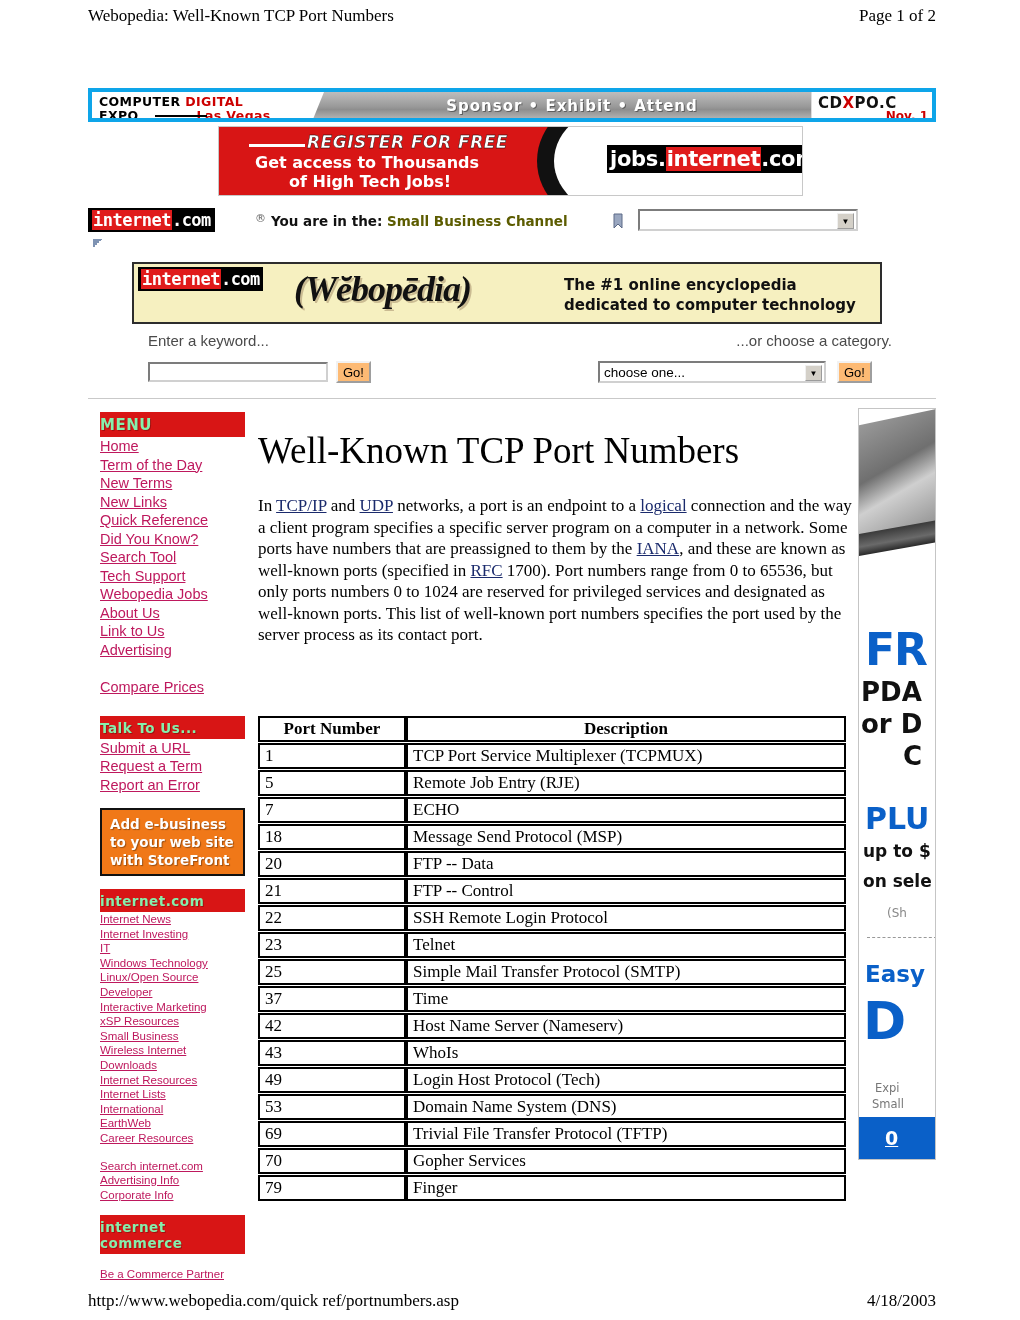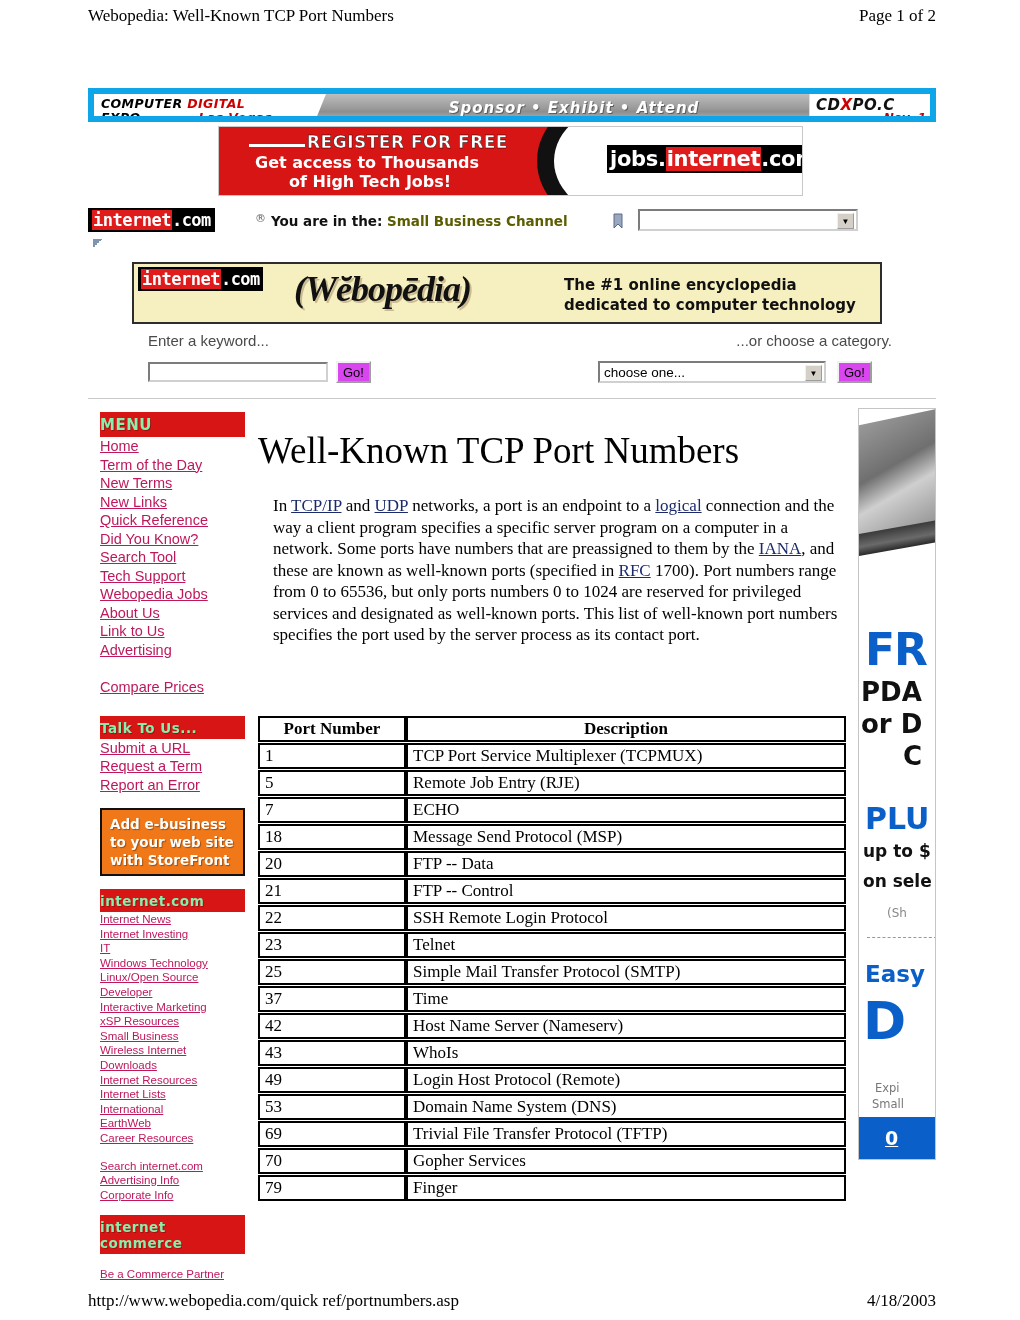--- a/index.html
+++ b/index.html
@@ -48,23 +48,22 @@
 
   
   .cdxpo-ad {
     position: absolute;
     left: 88px;
     top: 88px;
     width: 848px;
     height: 34px;
     overflow: hidden;
     background: #ffffff;
-    border: 6px solid #0ea5e9;
+    border: 4px solid #0ea5e9;
     box-sizing: border-box;
-    font-style: italic;
   }
   .cdxpo-left {
     position: absolute;
     left: 0; top: 0;
     width: 235px; height: 32px;
     background: #ffffff;
     font-family: "DejaVu Sans", sans-serif;
     font-weight: bold;
   }
   .cdxpo-l1 {
@@ -134,21 +133,21 @@
   .jobs-swoosh {
     position:absolute; left:318px; top:-32px; width:150px; height:132px;
     background:#111; border-radius:50%;
   }
   .jobs-swoosh2 {
     position:absolute; left:335px; top:-24px; width:150px; height:116px;
     background:#ffffff; border-radius:50%;
   }
   .jobs-reg {
     position:absolute; left:88px; top:5px;
-    font-family:"DejaVu Sans", sans-serif; font-weight:bold; 
+    font-family:"DejaVu Sans", sans-serif; font-weight:bold; font-style:italic;
     font-size:17px; color:#ffffff; letter-spacing:.5px;
     -webkit-text-stroke: 0.4px #000;
   }
   .jobs-regline {
     position:absolute; left:30px; top:17px; width:56px; height:3px; background:#ffffff;
   }
   .jobs-l2 {
     position:absolute; left:36px; top:26px;
     font-family:"DejaVu Sans", sans-serif; font-weight:bold; font-size:16px; color:#ffffff;
   }
@@ -247,21 +246,21 @@
   .lbl-category {
     position:absolute; right:0; top:2px;
     font-family:"Liberation Sans", sans-serif; font-size:15px; color:#4a4a4a;
   }
   .kw-input {
     position:absolute; left:16px; top:32px; width:180px; height:20px;
     border:2px inset #d0d0d0; background:#fff; box-sizing:border-box;
   }
   .btn-go {
     position:absolute; height:22px; min-width:30px;
-    background:#d946ef; border:2px outset #f2f2f2; box-sizing:border-box;
+    background:#fdba74; border:2px outset #f2f2f2; box-sizing:border-box;
     font-family:"Liberation Sans", sans-serif; font-size:13px; color:#000;
     display:flex; align-items:center; justify-content:center; padding:0 5px;
   }
   #go1 { left:204px; top:31px; }
   .cat-select {
     position:absolute; left:466px; top:31px; width:228px; height:22px;
     border:2px inset #d0d0d0; background:#fff; box-sizing:border-box;
     font-family:"Liberation Sans", sans-serif; font-size:13.5px; color:#000;
     display:flex; align-items:center; padding-left:4px;
   }
@@ -303,21 +302,21 @@
   
   .main { position:absolute; left:258px; top:425px; width:595px; }
   .article-title {
     font-family:"Liberation Serif", serif;
     font-size:37px; line-height:52px; text-align:left; color:#000;
     margin:0 0 18px 0; font-weight:normal;
   }
   .article-body {
     font-family:"Liberation Serif", serif;
     font-size:17px; line-height:21.5px; color:#000; text-align:left;
-    margin:15px;
+    margin:0;
   }
   .article-body a { color:#1a2a6c; text-decoration:underline; }
   .table-wrap {
     position:absolute; left:258px; top:715px; width:592px; height:505px; overflow:hidden;
   }
   .port-table-inner {
     width:588px; border-collapse:separate; border-spacing:0 1px;
     font-family:"Liberation Serif", serif; font-size:17px;
   }
   .port-table-inner td, .port-table-inner th {
@@ -610,21 +609,21 @@
           <tr>
             <td class="num" style="width: 134px;">42</td>
             <td><span>Host Name Server (Nameserv)</span></td>
           </tr>
           <tr>
             <td class="num" style="width: 134px;">43</td>
             <td><span>WhoIs</span></td>
           </tr>
           <tr>
             <td class="num" style="width: 134px;">49</td>
-            <td><span>Login Host Protocol (Remote)</span></td>
+            <td><span>Login Host Protocol (Tech)</span></td>
           </tr>
           <tr>
             <td class="num" style="width: 134px;">53</td>
             <td><a>Domain Name System</a><span> (DNS)</span></td>
           </tr>
           <tr>
             <td class="num" style="width: 134px;">69</td>
             <td><a>Trivial File Transfer Protocol</a><span> (TFTP)</span></td>
           </tr>
           <tr>

